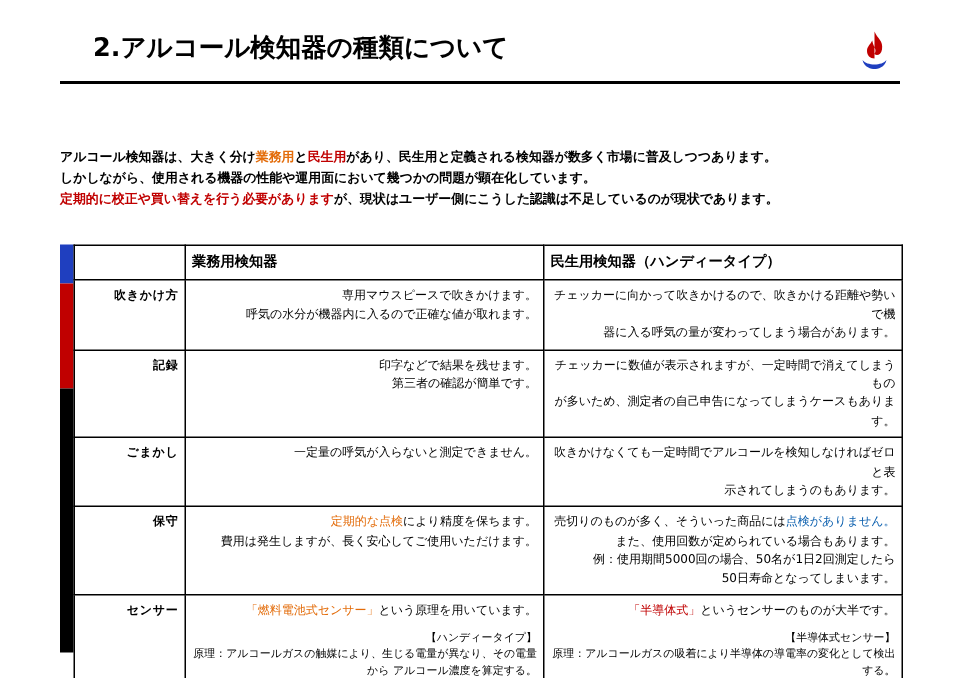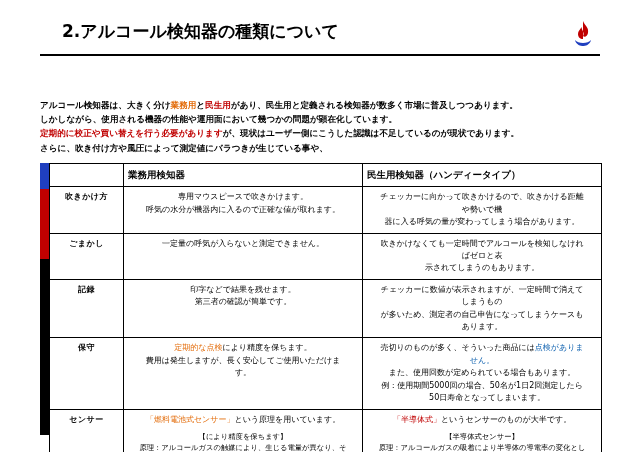--- a/index.html
+++ b/index.html
@@ -83,24 +83,24 @@
     position: absolute;
     left: 49px;
     top: 163px;
     width: 552px;
     border-collapse: collapse;
     table-layout: fixed;
   }
   table.main td, table.main th {
     border: 1px solid #000;
     vertical-align: top;
-    padding: 4px 14px;
+    padding: 4px 4px;
     font-size: 8px;
     line-height: 12.4px;
-    text-align: center;
+    text-align: right;
   }
   table.main th {
     text-align: left;
     font-weight: bold;
     font-size: 9.5px;
     padding: 5px 4px;
     vertical-align: middle;
   }
   col.c0 { width: 74px; }
   col.c1 { width: 239px; }
@@ -138,21 +138,20 @@
   </div>
 
   <div class="intro">
     <p>
       <span>アルコール検知器は、大きく分け</span><span class="hl-orange">業務用</span><span>と</span><span class="hl-red">民生用</span><span>があり、民生用と定義される検知器が数多く市場に普及しつつあります。</span>
     </p>
     <p>しかしながら、使用される機器の性能や運用面において幾つかの問題が顕在化しています。</p>
     <p>
       <span class="hl-red">定期的に校正や買い替えを行う必要があります</span><span>が、現状はユーザー側にこうした認識は不足しているのが現状であります。</span>
     </p>
-    <p>さらに、吹き付け方や風圧によって測定値にバラつきが生じている事や、</p>
   </div>
 
   <div class="colorbar">
     <div class="cb1"></div>
     <div class="cb2"></div>
     <div class="cb3"></div>
   </div>
 
   <table class="main">
     <colgroup>
@@ -175,39 +174,39 @@
           <p>専用マウスピースで吹きかけます。</p>
           <p>呼気の水分が機器内に入るので正確な値が取れます。</p>
         </td>
         <td class="cell">
           <p>チェッカーに向かって吹きかけるので、吹きかける距離や勢いで機</p>
           <p>器に入る呼気の量が変わってしまう場合があります。</p>
         </td>
       </tr>
 
       <tr>
+        <td class="rowhead">記録</td>
+        <td class="cell">
+          <p>印字などで結果を残せます。</p>
+          <p>第三者の確認が簡単です。</p>
+        </td>
+        <td class="cell">
+          <p>チェッカーに数値が表示されますが、一定時間で消えてしまうもの</p>
+          <p>が多いため、測定者の自己申告になってしまうケースもあります。</p>
+        </td>
+      </tr>
+
+      <tr>
         <td class="rowhead">ごまかし</td>
         <td class="cell">
           <p>一定量の呼気が入らないと測定できません。</p>
         </td>
         <td class="cell">
           <p>吹きかけなくても一定時間でアルコールを検知しなければゼロと表</p>
           <p>示されてしまうのもあります。</p>
-        </td>
-      </tr>
-
-      <tr>
-        <td class="rowhead">記録</td>
-        <td class="cell">
-          <p>印字などで結果を残せます。</p>
-          <p>第三者の確認が簡単です。</p>
-        </td>
-        <td class="cell">
-          <p>チェッカーに数値が表示されますが、一定時間で消えてしまうもの</p>
-          <p>が多いため、測定者の自己申告になってしまうケースもあります。</p>
         </td>
       </tr>
 
       <tr>
         <td class="rowhead">保守</td>
         <td class="cell">
           <p><span class="hl-orange">定期的な点検</span><span>により精度を保ちます。</span></p>
           <p>費用は発生しますが、長く安心してご使用いただけます。</p>
         </td>
         <td class="cell">
@@ -217,21 +216,21 @@
           <p class="indent">50日寿命となってしまいます。</p>
         </td>
       </tr>
 
       <tr>
         <td class="rowhead">センサー</td>
         <td class="cell">
           <p><span class="hl-orange">「燃料電池式センサー」</span><span>という原理を用いています。</span></p>
           <div class="gap"></div>
           <div class="sub">
-            <p>【により精度を保ちます】</p>
+            <p>【ハンディータイプ】</p>
             <p>原理：アルコールガスの触媒により、生じる電量が異なり、その電量</p>
             <p>から アルコール濃度を算定する。</p>
 
           </div>
         </td>
         <td class="cell">
           <p><span class="hl-red">「半導体式」</span><span>というセンサーのものが大半です。</span></p>
           <div class="gap"></div>
           <div class="sub">
             <p>【半導体式センサー】</p>

